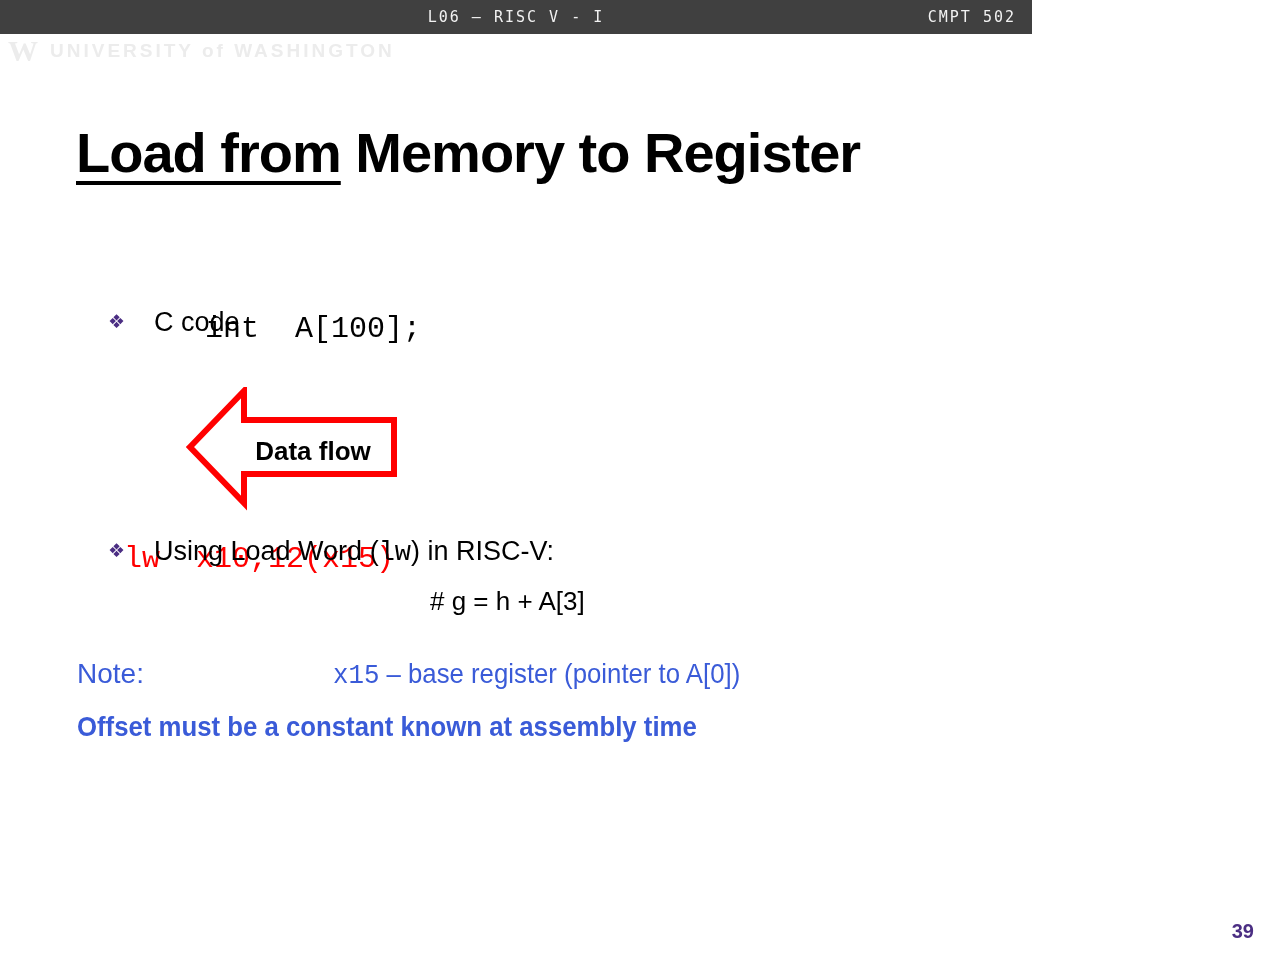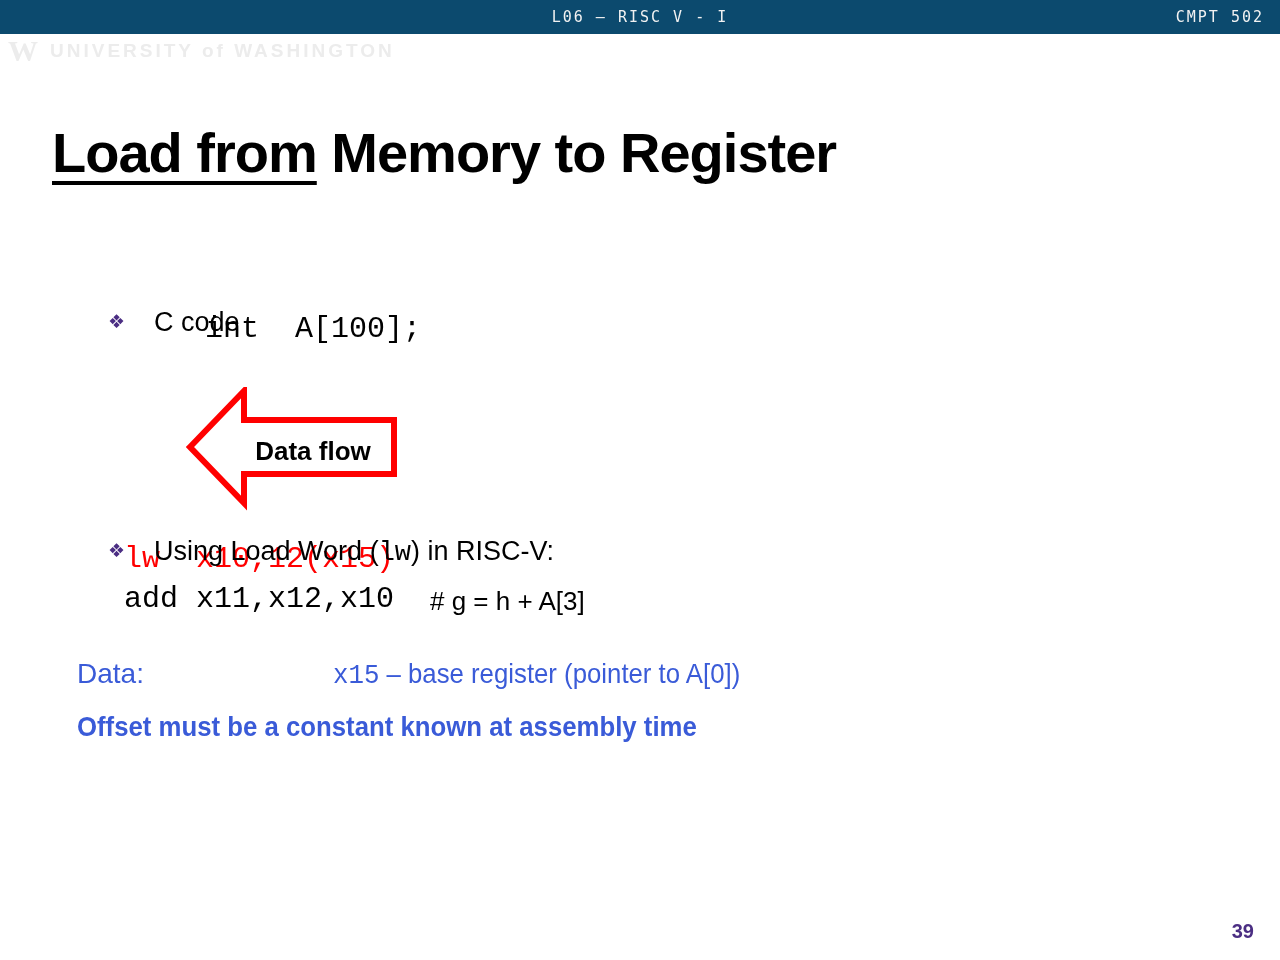--- a/index.html
+++ b/index.html
@@ -1,39 +1,39 @@
 <!DOCTYPE html>
 <html style="--accent-red: #FF0000; --note-blue: #3A5BD8; --uw-purple: #4B2E83; --watermark-gray: #ECECEC;"><head>
 <meta charset="utf-8">
 <style>
   html,body{margin:0;padding:0;background:#fff;}
   .slide{
     position:relative;width:1280px;height:960px;background:#ffffff;
     overflow:hidden;font-family:"Liberation Sans",sans-serif;color:#000;
   }
   
-  .topbar{position:absolute;left:0;top:0;width:1280px;height:34px;background:#0c4a6e;}
+  .topbar{position:absolute;left:0;top:0;width:1032px;height:34px;background:#404040;}
   .topbar-title{
     position:absolute;left:0;right:0;top:8px;text-align:center;
     color:#f2f2f2;font-family:"DejaVu Sans Mono",monospace;font-size:15px;letter-spacing:2px;white-space:pre;
   }
   .topbar-course{
     position:absolute;right:16px;top:8px;color:#f2f2f2;
     font-family:"DejaVu Sans Mono",monospace;font-size:15px;letter-spacing:2px;white-space:pre;
   }
   
   .watermark{
     position:absolute;left:8px;top:36px;display:flex;align-items:center;gap:12px;
     color:var(--watermark-gray,#ececec);user-select:none;
   }
   .wm-logo{font-family:"Liberation Serif",serif;font-weight:bold;font-size:30px;line-height:1;}
   .wm-name{font-weight:bold;font-size:19px;letter-spacing:3px;}
   
   .title{
-    position:absolute;left:52px;top:82px;font-size:56px;font-weight:bold;
+    position:absolute;left:76px;top:82px;font-size:56px;font-weight:bold;
     white-space:pre;letter-spacing:-1px;
   }
   .title-underlined{
     text-decoration:underline;text-decoration-thickness:4px;text-underline-offset:9px;
   }
   
   .bullet-row{position:absolute;font-size:27px;white-space:pre;}
   .bullet-icon{
     display:inline-block;width:46px;font-size:19px;color:var(--uw-purple,#4b2e83);
     vertical-align:3px;
@@ -91,22 +91,21 @@
   <svg class="arrow-svg" width="214" height="124" viewBox="0 0 214 124">
     <polygon points="4,60 58,4 58,33 208,33 208,87 58,87 58,116" fill="#ffffff" stroke="#FF0000" stroke-width="6" stroke-linejoin="miter"></polygon>
   </svg>
   <div class="dataflow-label">Data flow</div>
 
   <div class="bullet-row" style="left:78px;top:505px;z-index:1;">
     <span class="bullet-icon">❖</span><span>Using Load Word (</span><span class="mono-inline">lw</span><span>) in RISC-V:</span>
   </div>
 
   <div class="asm-line mono asm-red" style="top:542px;">lw  x10,12(x15)</div>
-  <div class="asm-line mono" style="top:582px;">add x11,x12,x10</div>
   <div class="comment" style="top:586px;"># g = h + A[3]</div>
 
-  <div class="note-label note">Data:</div>
+  <div class="note-label note">Note:</div>
   <div class="note-line1 note"><span class="narrow"><span class="note-mono">x15</span><span> – base register (pointer to A[0])</span></span></div>
   <div class="note-bold note"><span class="narrow">Offset must be a constant known at assembly time</span></div>
 
   <div class="page-num">39</div>
 
 </div>
 
 </body></html>

